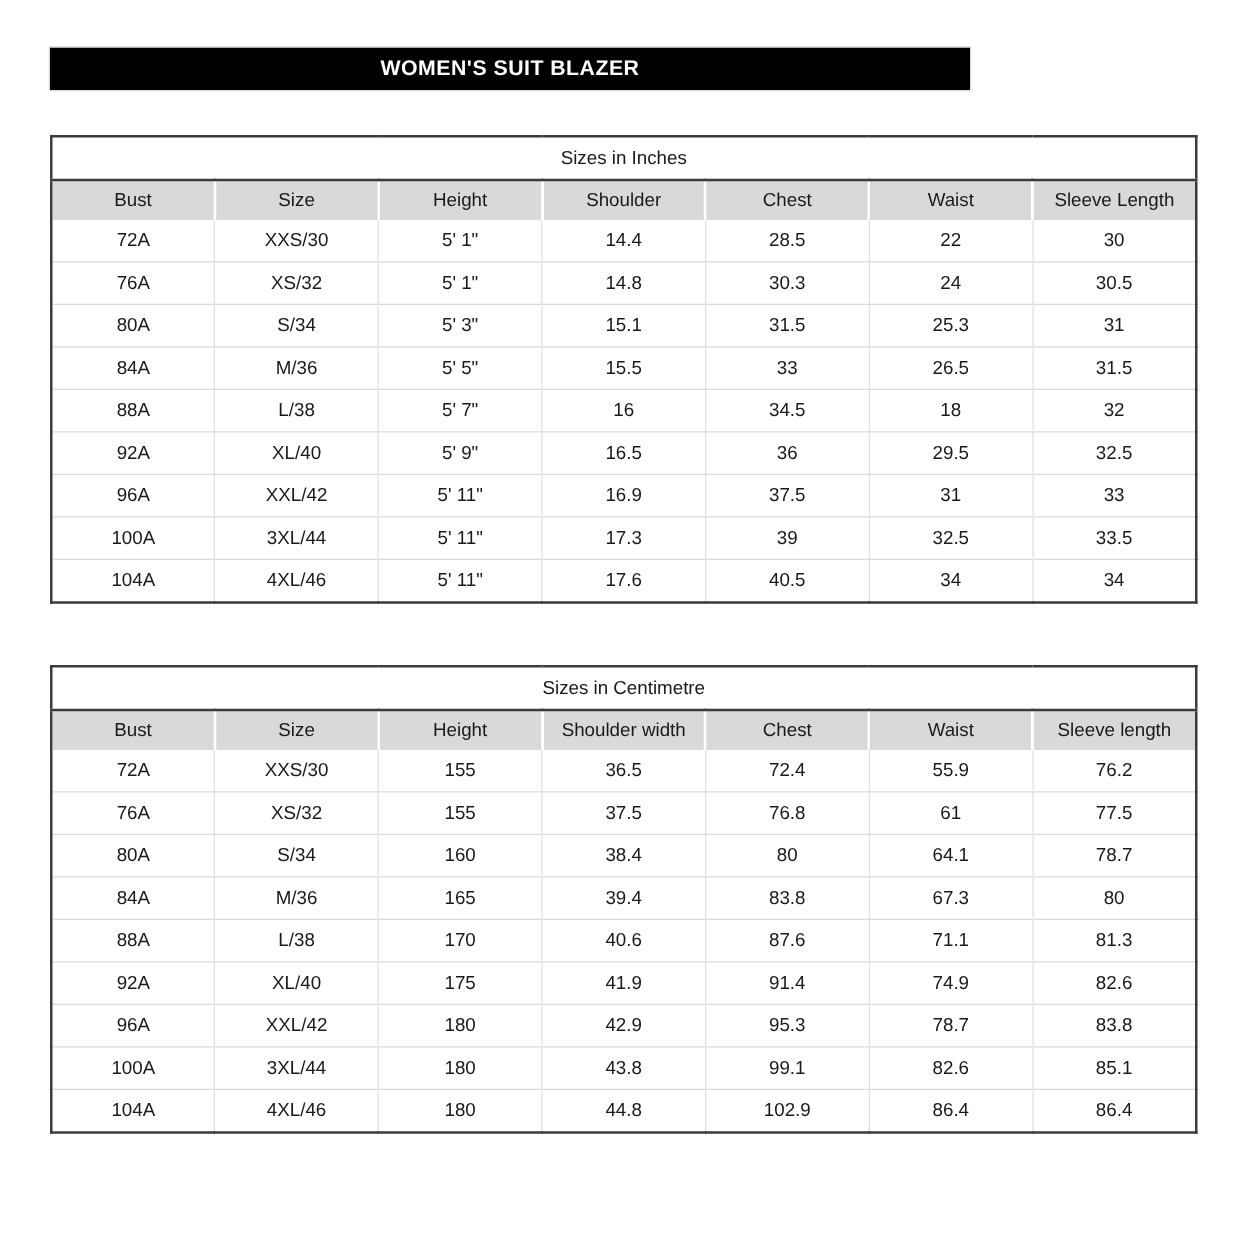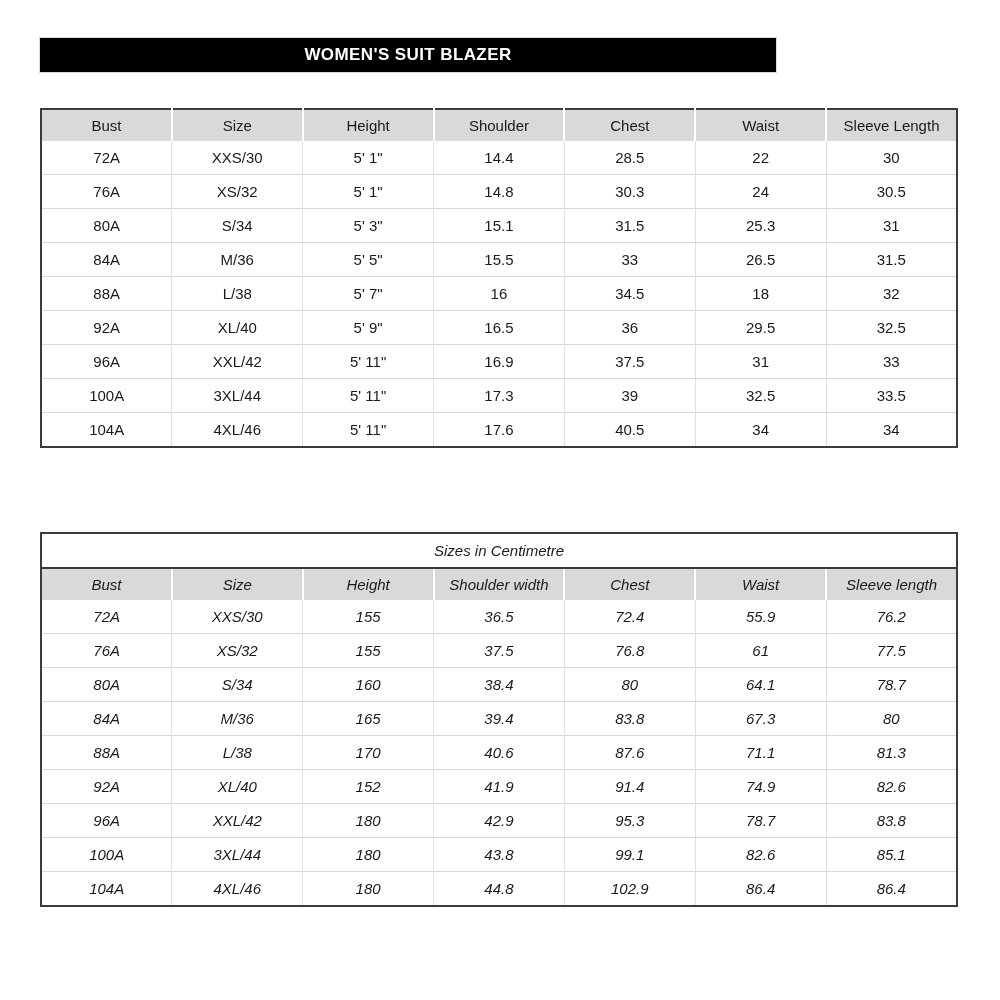--- a/index.html
+++ b/index.html
@@ -38,21 +38,21 @@
   table.size-table {
     position: absolute;
     left: 40px;
     width: 918px;
     border-collapse: collapse;
     table-layout: fixed;
     border: 2px solid #3b3b3b;
     font-size: 15px;
   }
   #table-inches { top: 108px; }
-  #table-cm     { top: 532px; font-style: italic; }
+  #table-cm     { top: 532px; }
 
   .size-table td, .size-table th {
     text-align: center;
     vertical-align: middle;
     padding: 0;
     font-weight: normal;
     white-space: nowrap;
     overflow: hidden;
   }
   .size-table .table-title {
@@ -79,20 +79,23 @@
 </style>
 </head>
 <body>
 
 <div class="page">
 
   <div class="title-bar">WOMEN'S SUIT BLAZER</div>
 
   <table class="size-table" id="table-inches">
     <thead>
+      <tr>
+        <td class="table-title" colspan="7">Sizes in Inches</td>
+      </tr>
       <tr class="header-row">
           <th>Bust</th>
           <th>Size</th>
           <th>Height</th>
           <th>Shoulder</th>
           <th>Chest</th>
           <th>Waist</th>
           <th>Sleeve Length</th>
         </tr>
     </thead>
@@ -238,21 +241,21 @@
           <td>L/38</td>
           <td>170</td>
           <td>40.6</td>
           <td>87.6</td>
           <td>71.1</td>
           <td>81.3</td>
         </tr>
         <tr>
           <td>92A</td>
           <td>XL/40</td>
-          <td>152</td>
+          <td>175</td>
           <td>41.9</td>
           <td>91.4</td>
           <td>74.9</td>
           <td>82.6</td>
         </tr>
         <tr>
           <td>96A</td>
           <td>XXL/42</td>
           <td>180</td>
           <td>42.9</td>

